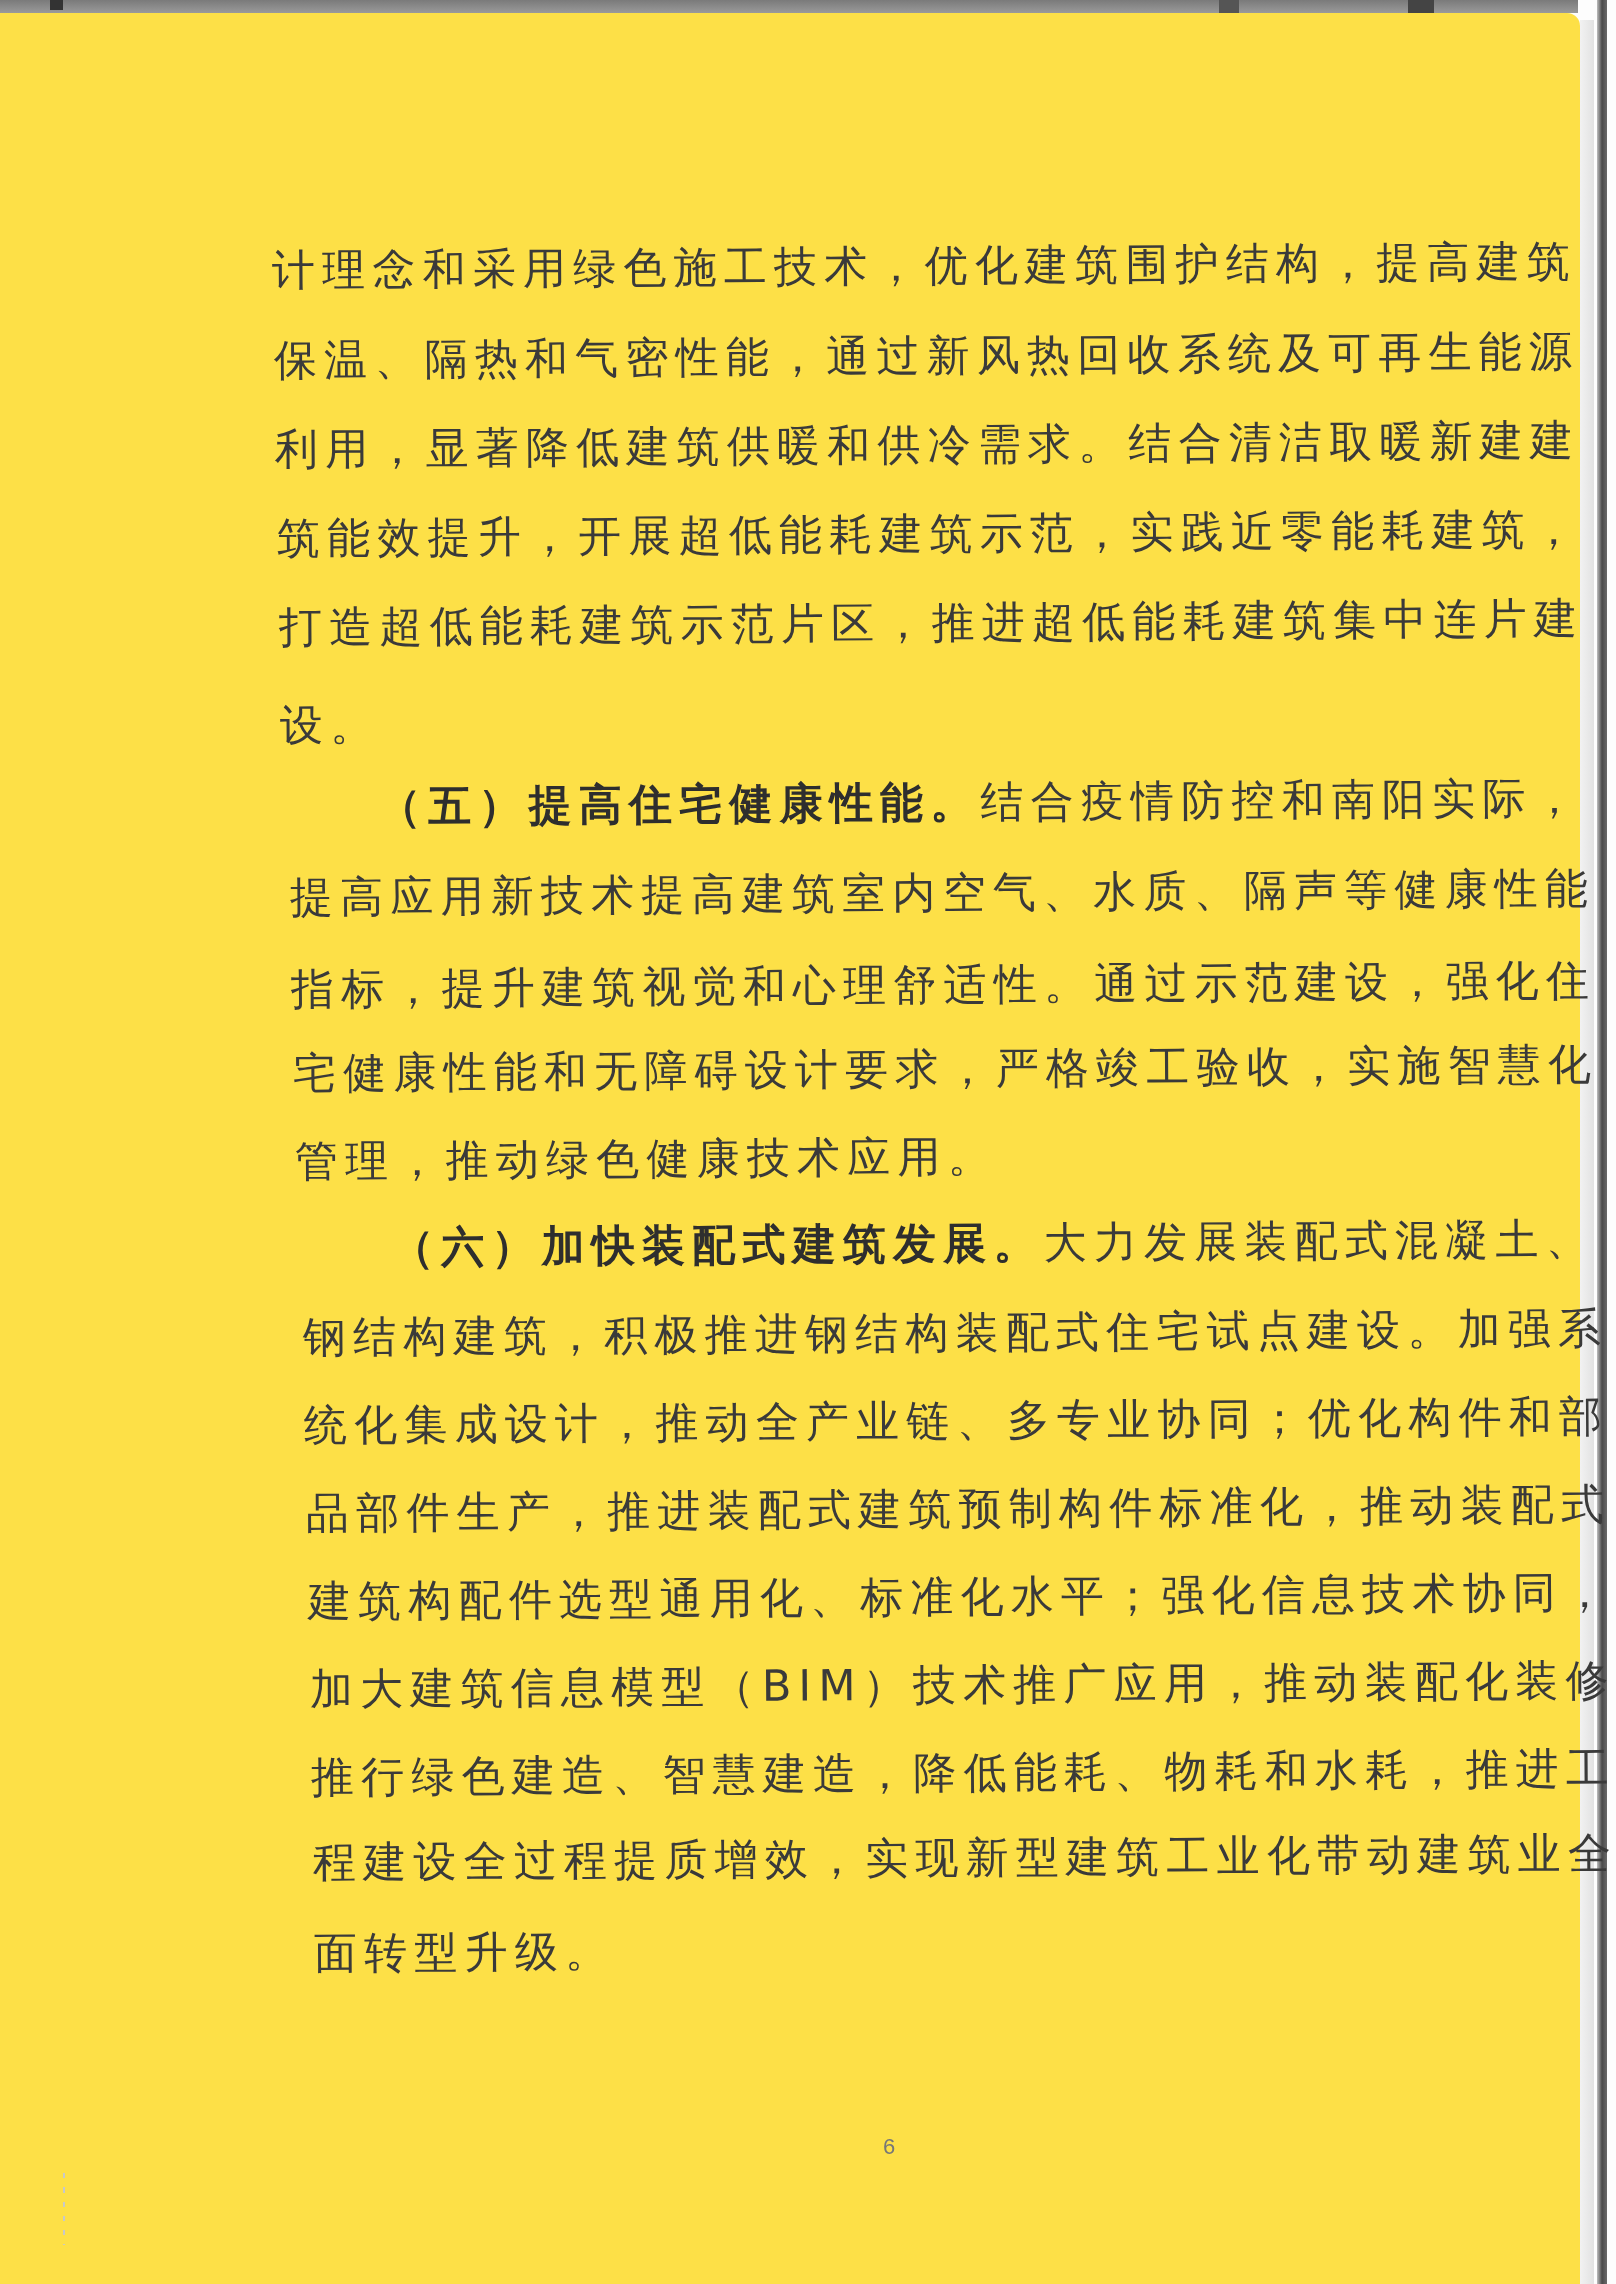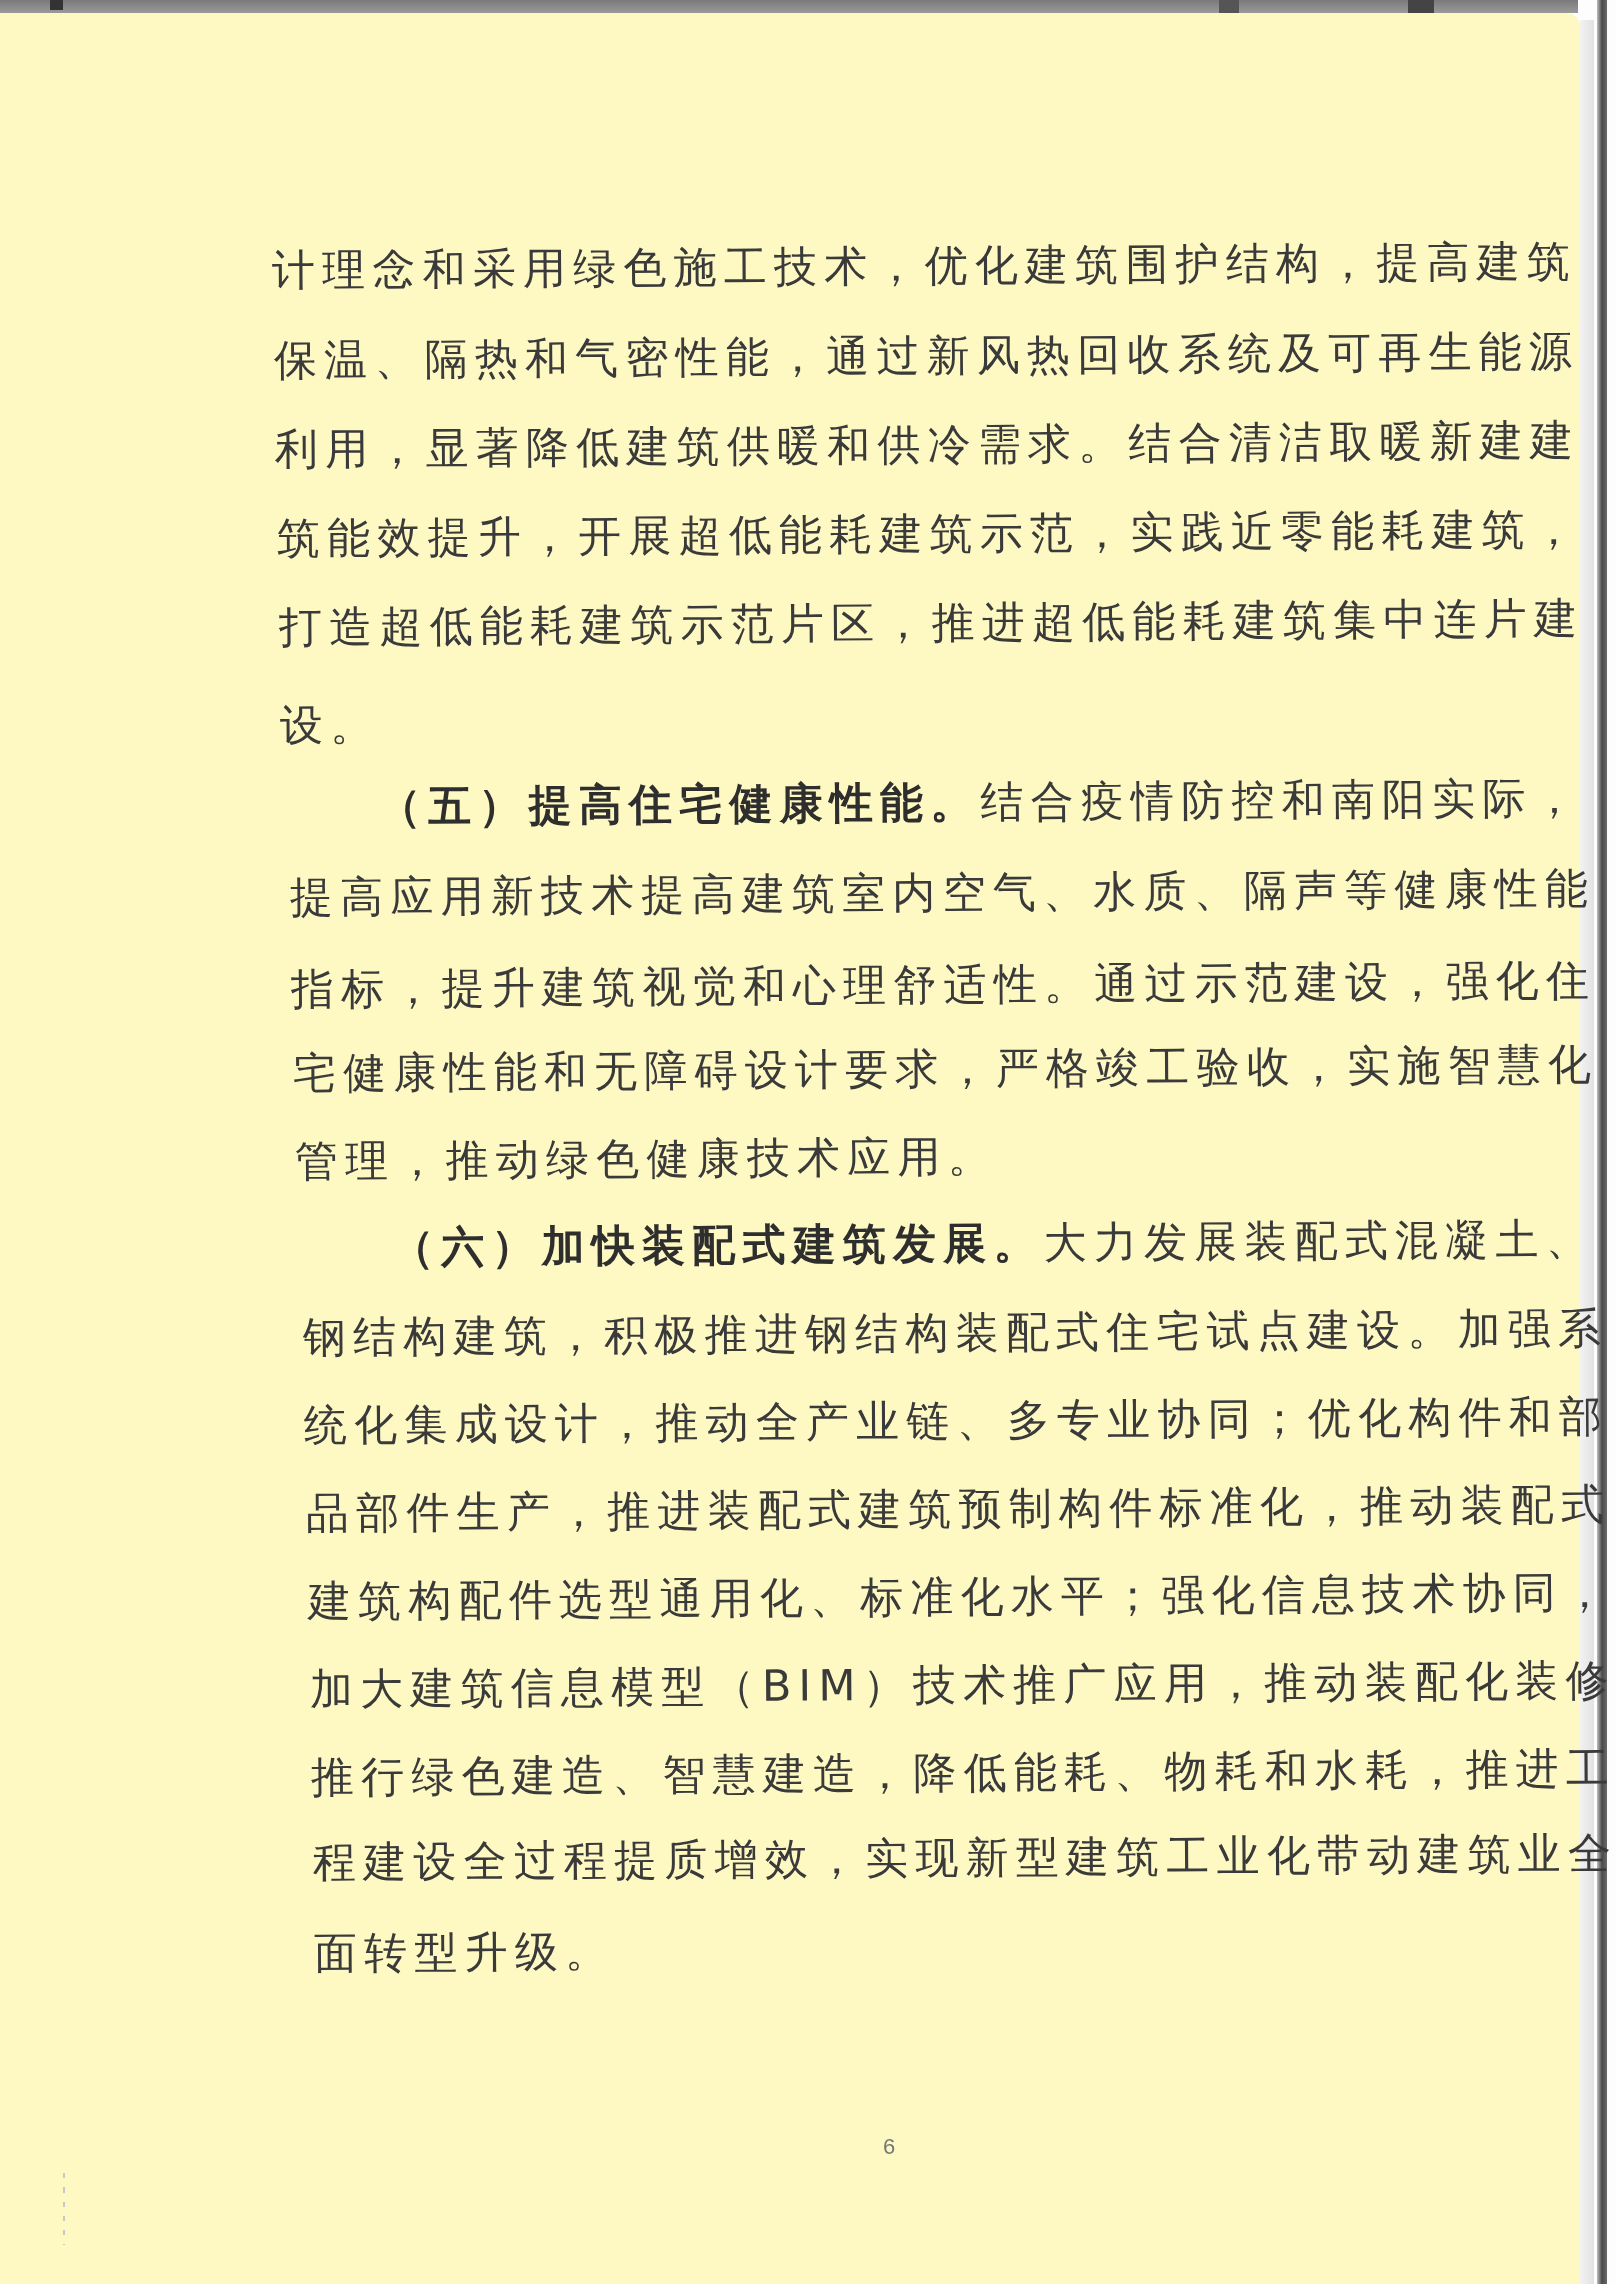--- a/index.html
+++ b/index.html
@@ -40,21 +40,21 @@
     .right-edge-light {
       position: absolute;
       left: 1580px; top: 19.5px;
       width: 14.3px; height: 2264px;
       background: linear-gradient(to right, #f2f2f2, #e2e2e2);
     }
     .page {
       position: absolute;
       left: 0; top: 13px;
       width: 1580px; height: 2271px;
-      background: #fef9c3;
+      background: #fde047;
       border-top-right-radius: 13px;
     }
     .body-text {
       position: absolute;
       left: 0; top: 0;
       width: 1580px;
       font-family: "DejaVu Sans", sans-serif;
       color: #3a3a3a;
     }
     .line {

